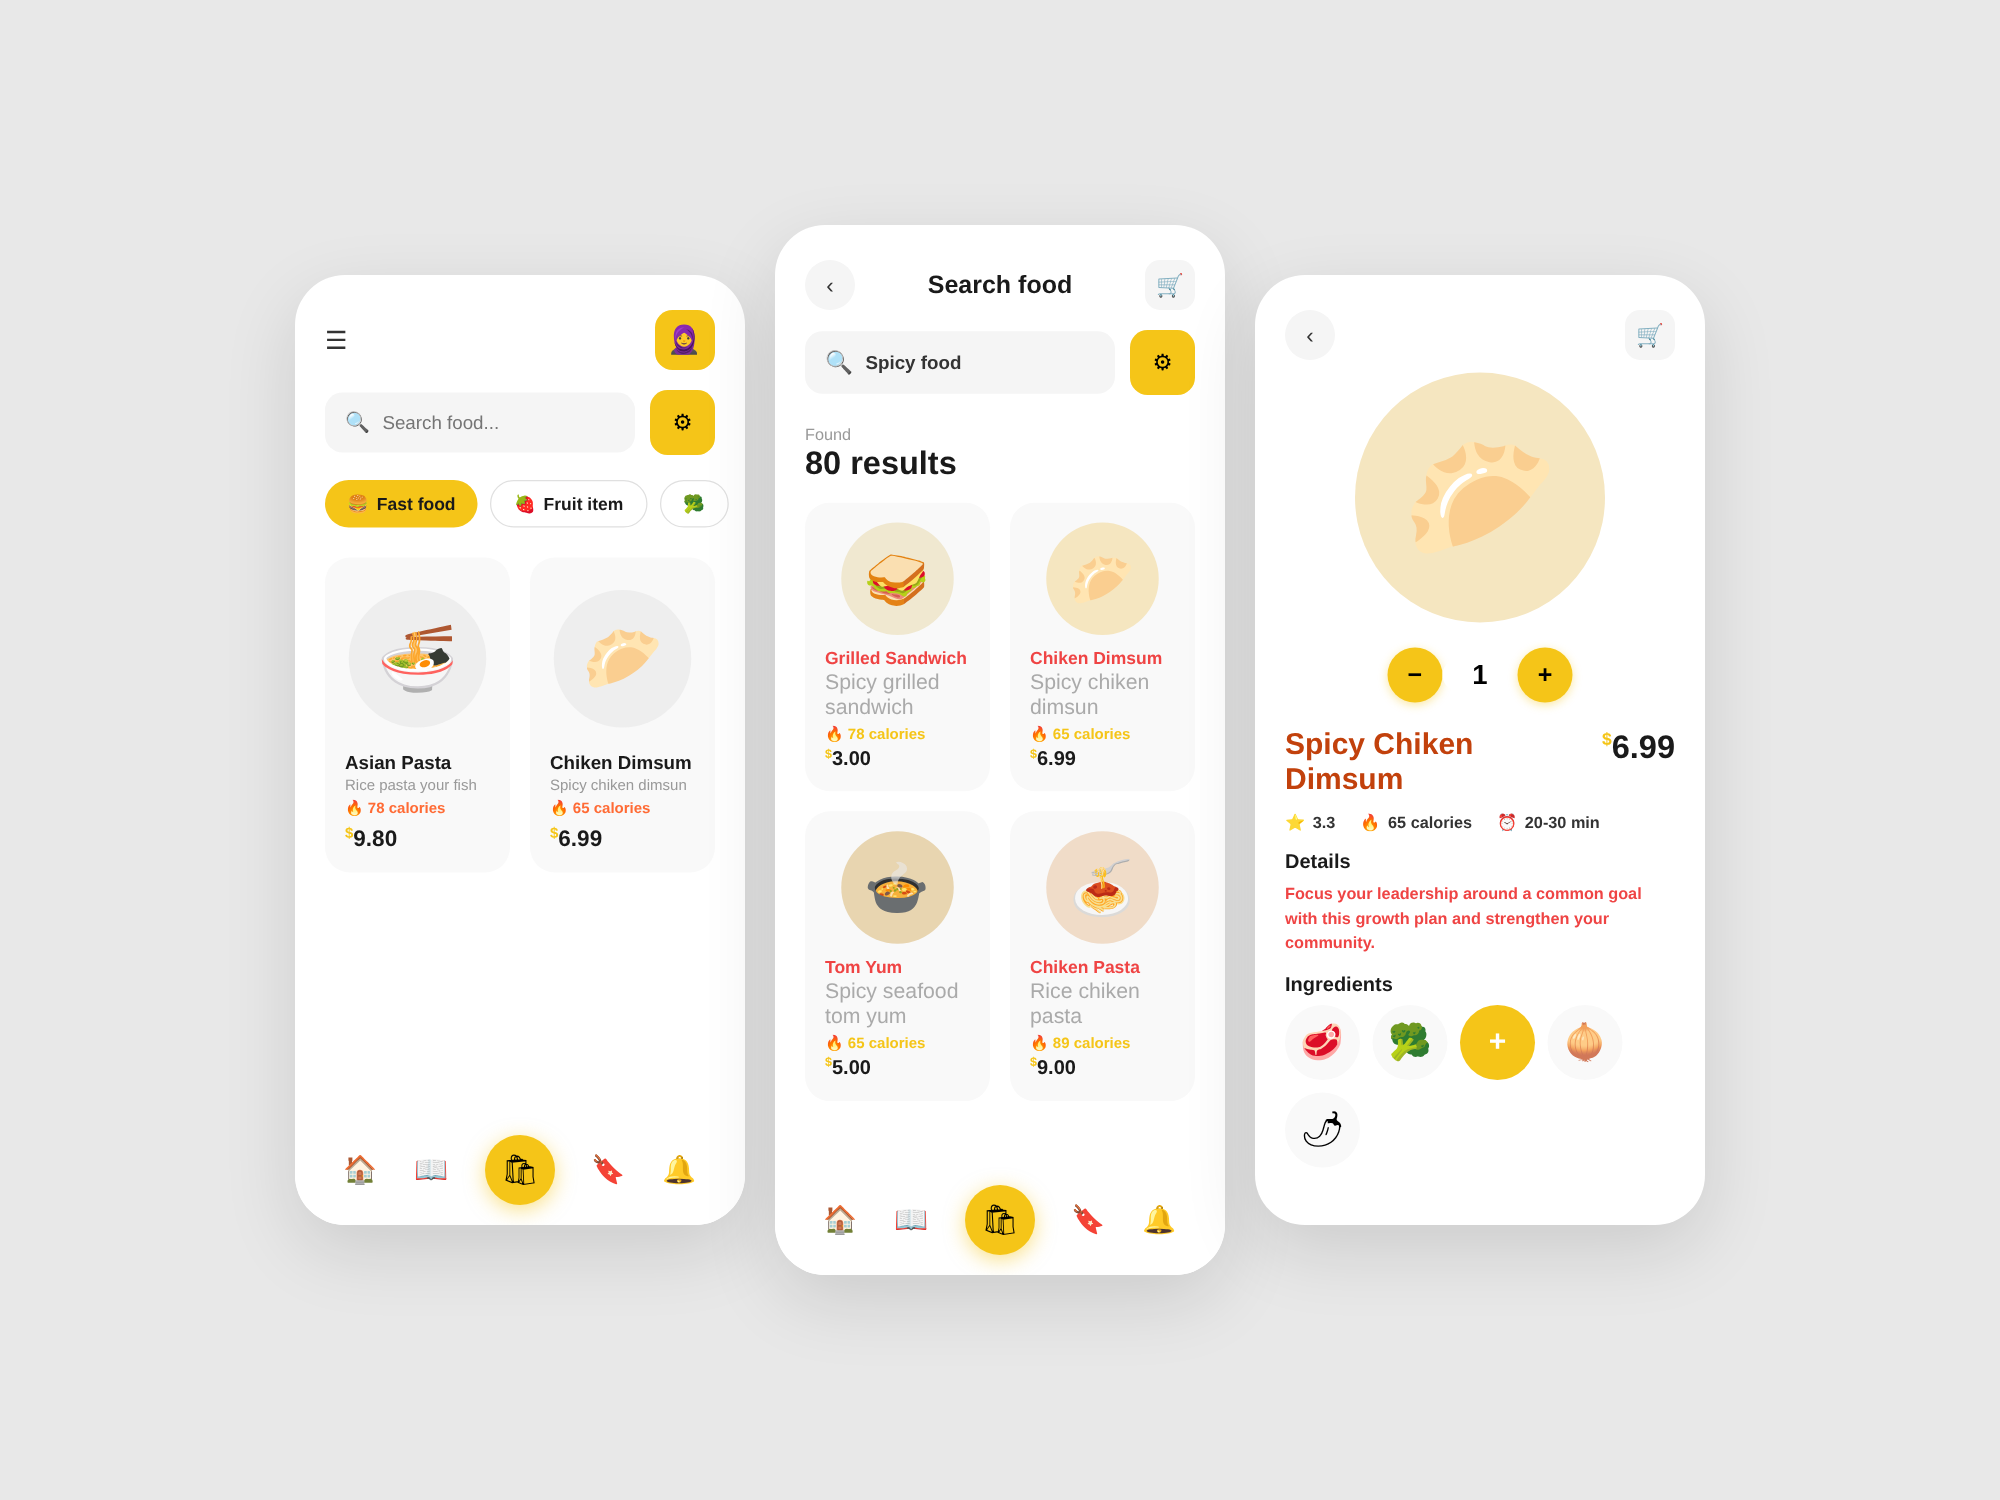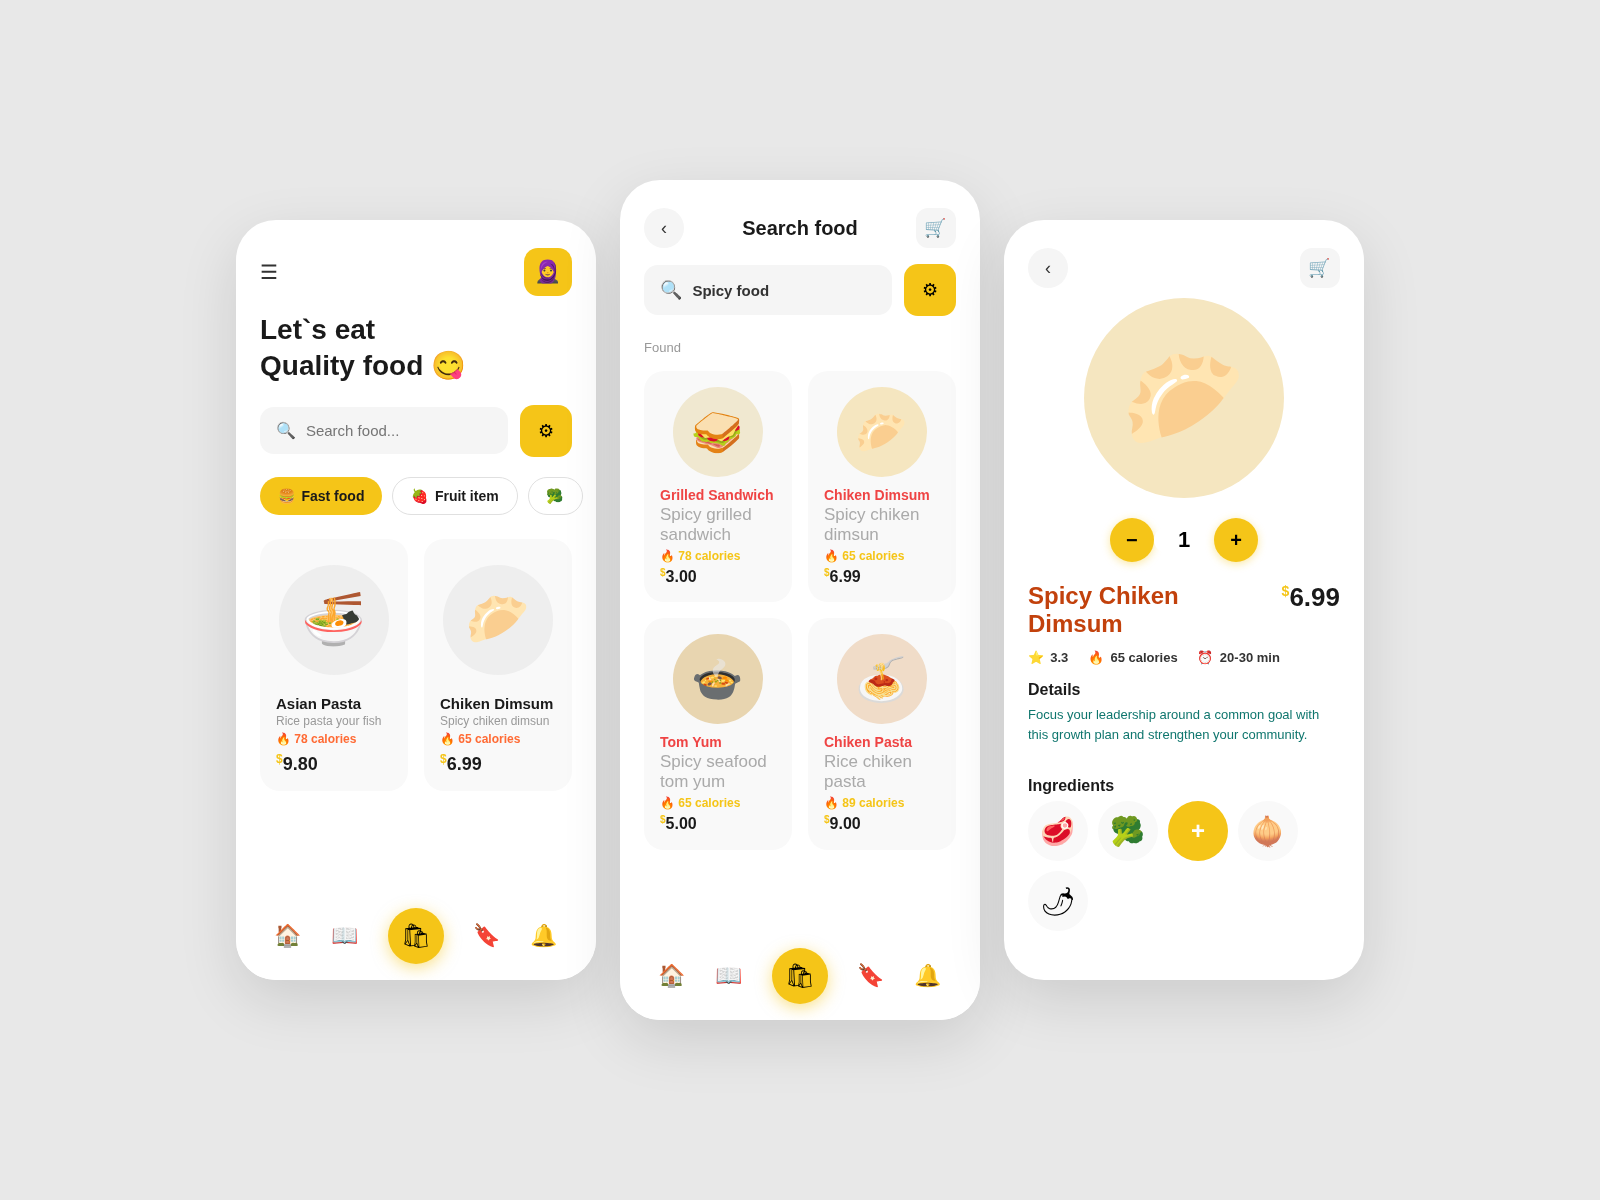--- a/index.html
+++ b/index.html
@@ -261,21 +261,21 @@
       gap: 20px;
       margin-bottom: 16px;
       flex-wrap: wrap;
     }
     .s3-meta-item {
       display: flex; align-items: center; gap: 6px;
       font-size: 13px; color: #666;
     }
     .s3-meta-item .val { font-weight: 600; color: #333; }
     .s3-section-title { font-size: 16px; font-weight: 700; color: #1a1a1a; margin-bottom: 6px; }
-    .s3-desc { font-size: 13px; color: #0f766e; line-height: 1.5; margin-bottom: 33px; }
+    .s3-desc { font-size: 13px; color: #ef4444; line-height: 1.5; margin-bottom: 16px; font-weight: bold; }
     .ingredients-row {
       display: flex;
       gap: 10px;
       align-items: center;
       flex-wrap: wrap;
     }
     .ingredient-chip {
       width: 60px; height: 60px;
       background: #f9f9f9;
       border-radius: 50%;
@@ -323,27 +323,20 @@
 <div class="screens-container">
 
   <div class="phone phone-1">
     <div class="s1-header">
       <div class="hamburger-icon">☰</div>
       <div class="avatar-btn">
         <span>🧕</span>
       </div>
     </div>
 
-    <div class="s1-title">
-      <h1>
-        <span>Let`s eat</span><br>
-        <span>Quality food</span>
-        <span>😋</span>
-      </h1>
-    </div>
 
     <div class="s1-search">
       <div class="search-bar">
         <span>🔍</span>
         <input type="text" placeholder="Search food..." style="">
       </div>
       <div class="filter-btn">⚙</div>
     </div>
 
     <div class="category-chips">
@@ -408,20 +401,21 @@
     <div class="s2-search">
       <div class="s2-search-bar">
         <span>🔍</span>
         <input type="text" value="Spicy food" style="">
       </div>
       <div class="s2-filter-btn">⚙</div>
     </div>
 
     <div class="results-header">
       <p>Found</p>
+      <h2>80 results</h2>
     </div>
 
     <div class="s2-food-list">
       <div class="s2-food-card">
         <div class="img-wrap">
           <div class="circle-img-sm" style="background:#f0e8d0;">🥪</div>
         </div>
         <h3>Grilled Sandwich</h3>
         <div class="sub">Spicy grilled sandwich</div>
         <div class="cal">🔥 <span>78 calories</span></div>

